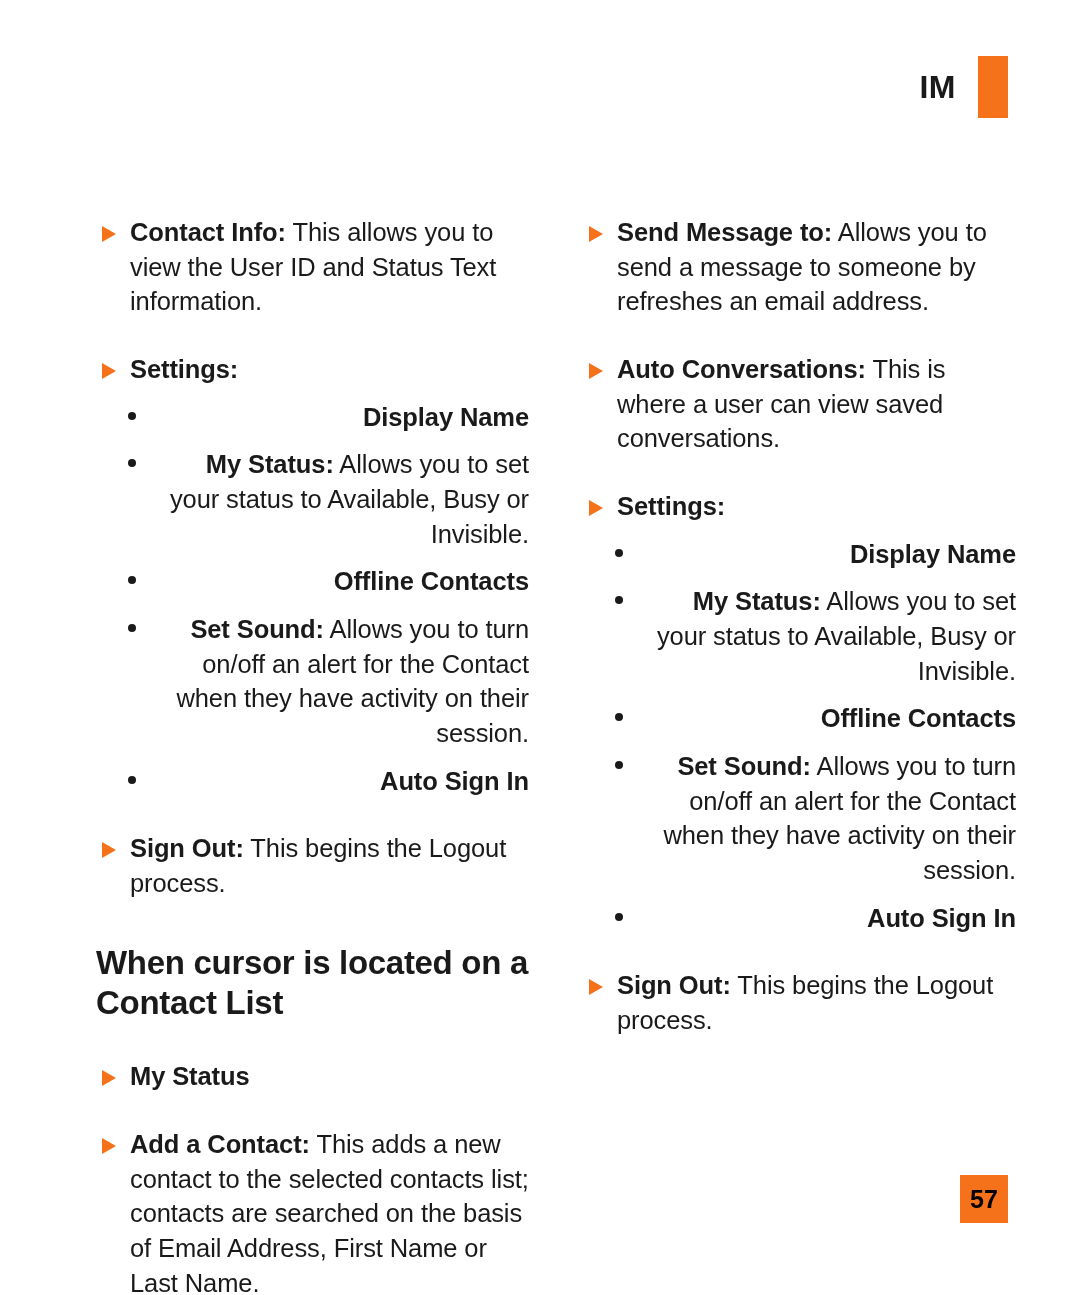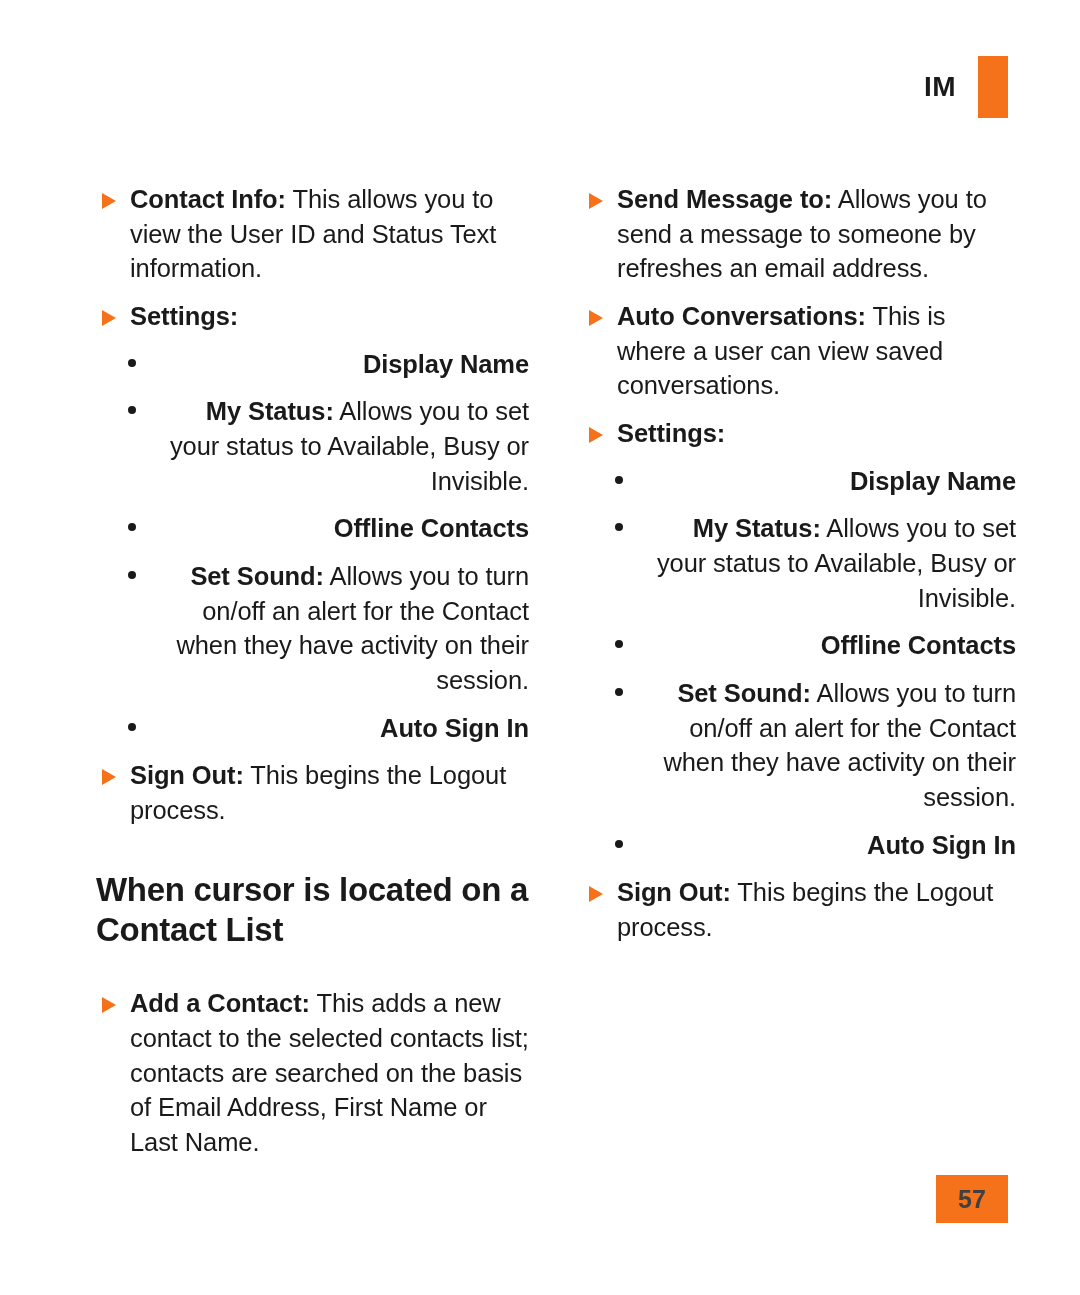--- a/index.html
+++ b/index.html
@@ -20,21 +20,21 @@
   .page-header {
     position: absolute;
     top: 56px;
     right: 72px;
     display: flex;
     align-items: center;
     gap: 22px;
   }
   .header-label {
     font-weight: bold;
-    font-size: 28px;
+    font-size: 32px;
     letter-spacing: 0.5px;
     color: #1a1a1a;
     line-height: 1;
   }
   .header-tab {
     width: 30px;
     height: 62px;
     background: #F5711A;
   }
 
@@ -54,20 +54,21 @@
   
   .item {
     position: relative;
     margin-bottom: 13px;
     font-size: 25.5px;
     line-height: 1.36;
     letter-spacing: -0.1px;
   }
   .item.level-1 {
     padding-left: 34px;
+    margin-top: 33px;
   }
   .item.level-2 {
     padding-left: 56px;
     text-align: right;
   }
 
   
   .item.level-1::before {
     content: "";
     position: absolute;
@@ -106,24 +107,24 @@
     letter-spacing: -0.3px;
     margin-top: 42px;
     margin-bottom: 36px;
   }
 
   
   .page-number {
     position: absolute;
     right: 72px;
     bottom: 72px;
-    width: 72px;
+    width: 48px;
     height: 48px;
     background: #F5711A;
-    color: #404040;
+    color: #000000;
     font-weight: bold;
     font-size: 25px;
     display: flex;
     align-items: center;
     justify-content: center;
     line-height: 1;
     margin-left: 24px;
   }
 </style>
 </head>
@@ -142,20 +143,21 @@
         <div class="item level-1"><span class="term">Settings:</span></div>
         <div class="item level-2"><span class="term">Display Name</span></div>
         <div class="item level-2"><span class="term">My Status:</span><span class="desc"> Allows you to set your status to Available, Busy or Invisible.</span></div>
         <div class="item level-2"><span class="term">Offline Contacts</span></div>
         <div class="item level-2"><span class="term">Set Sound:</span><span class="desc"> Allows you to turn on/off an alert for the Contact when they have activity on their session.</span></div>
         <div class="item level-2"><span class="term">Auto Sign In</span></div>
         <div class="item level-1"><span class="term">Sign Out:</span><span class="desc"> This begins the Logout process.</span></div>
       </div>
     <div class="section-heading">When cursor is located on a Contact List</div>
     <div id="left-list-bottom">
+        <div class="item level-1"><span class="term">My Status</span></div>
         <div class="item level-1"><span class="term">Add a Contact:</span><span class="desc"> This adds a new contact to the selected contacts list; contacts are searched on the basis of Email Address, First Name or Last Name.</span></div>
       </div>
   </div>
 
   <div class="col">
     <div id="right-list">
         <div class="item level-1"><span class="term">Send Message to:</span><span class="desc"> Allows you to send a message to someone by refreshes an email address.</span></div>
         <div class="item level-1"><span class="term">Auto Conversations:</span><span class="desc"> This is where a user can view saved conversations.</span></div>
         <div class="item level-1"><span class="term">Settings:</span></div>
         <div class="item level-2"><span class="term">Display Name</span></div>

